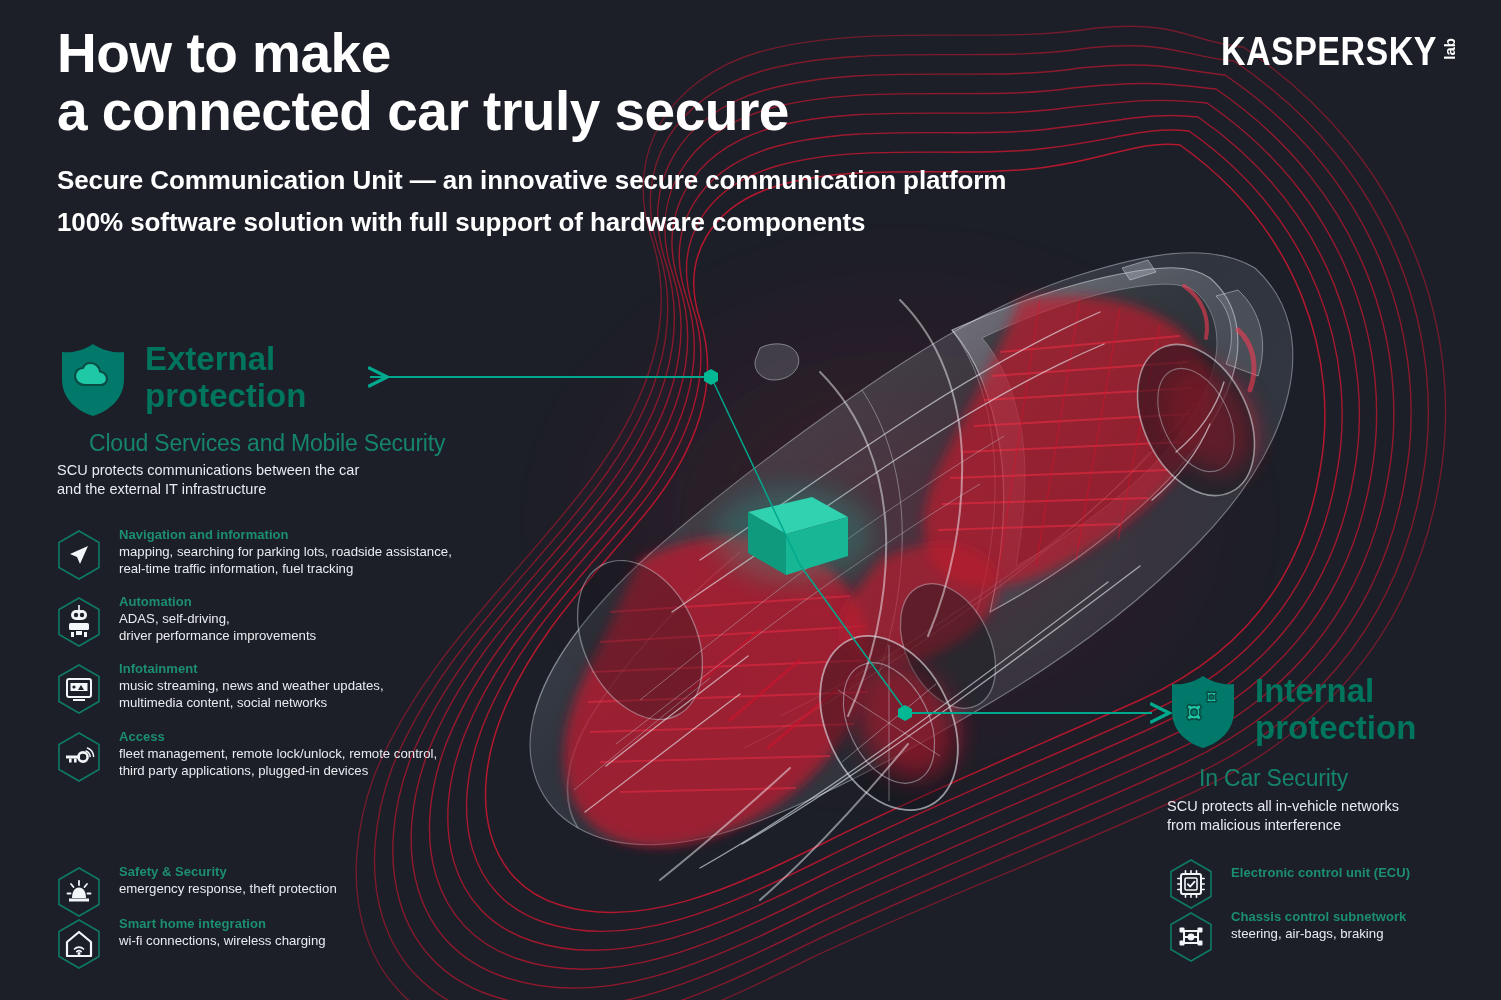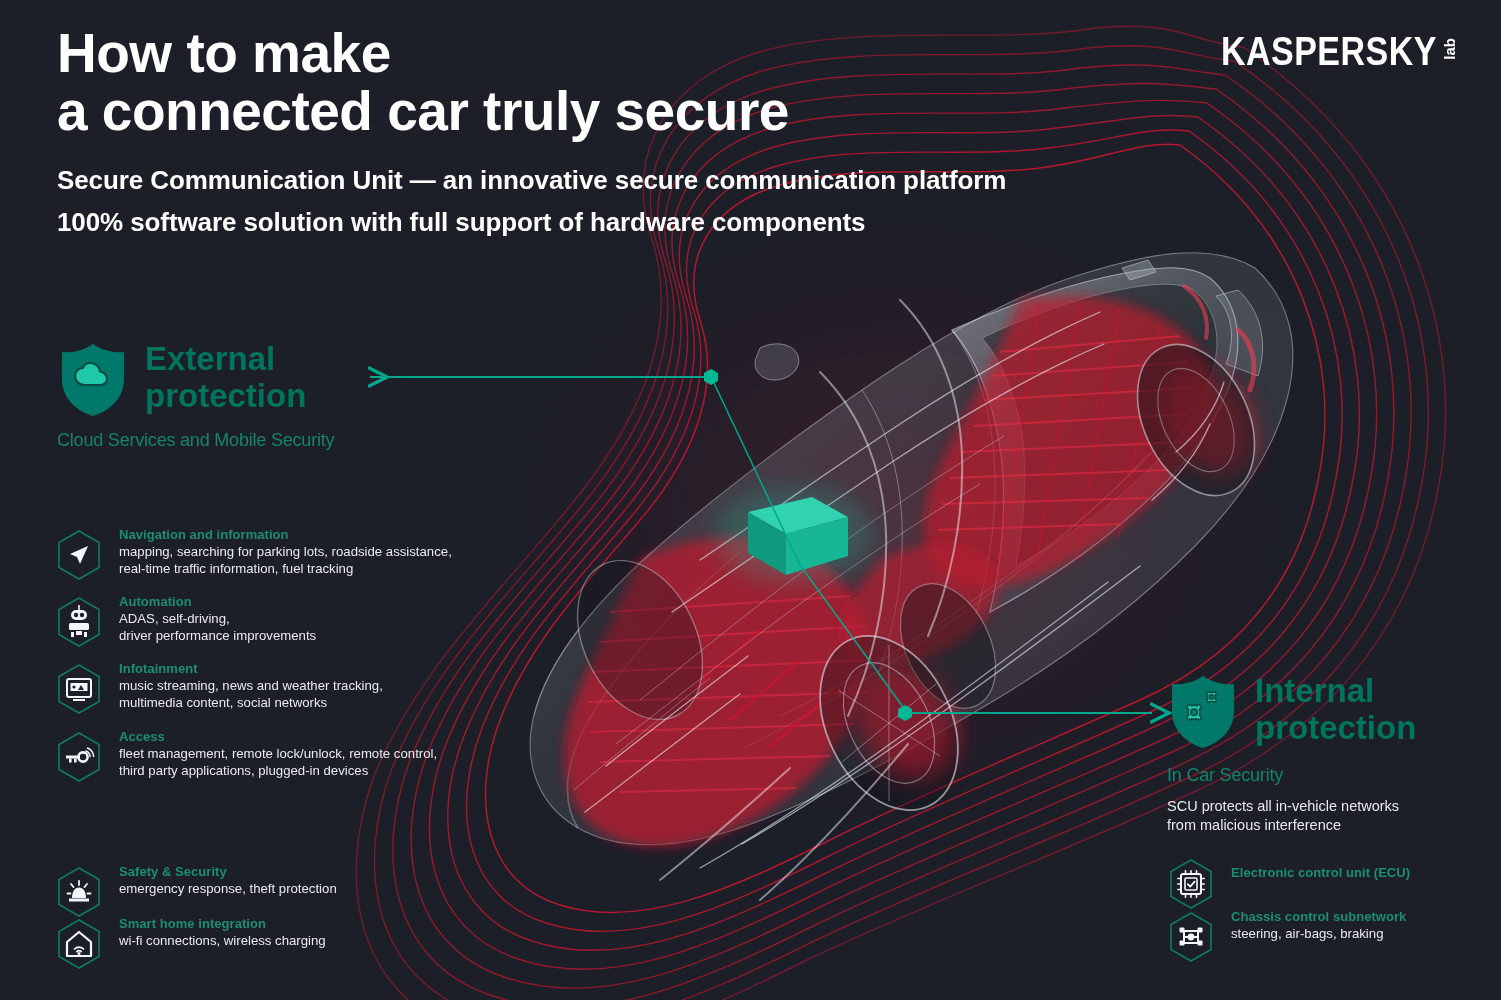--- a/index.html
+++ b/index.html
@@ -43,22 +43,23 @@
   }
 
   
   .sec-head { position:absolute; display:flex; align-items:flex-start; }
   .sec-shield { width:72px; height:78px; flex:none; }
   .sec-title {
     font-size:33px; font-weight:bold; line-height:1.12;
     color:#00755e; margin-left:16px; white-space:pre-line;
   }
   .sec-sub {
-    position:absolute; font-size:18px; color:#15846a; font-weight:400;
+    position:absolute; font-size:23px; color:#15846a; font-weight:400;
     letter-spacing:-0.2px;
+    margin-left:32px;
   }
   .sec-desc {
     position:absolute; font-size:14.5px; color:#e8eaee; line-height:1.32;
     white-space:pre-line;
   }
 
   
   .feat { position:absolute; display:flex; align-items:flex-start; }
   .feat-ico { width:48px; height:52px; flex:none; margin-top:2px; }
   .feat-txt { margin-left:16px; }
@@ -372,20 +373,22 @@
       <path d="M36 3 C48 11 60 12 67 11 L67 38 C67 58 52 70 36 75 C20 70 5 58 5 38 L5 11 C12 12 24 11 36 3 Z" fill="#00796a"></path>
       <g transform="translate(16,22)">
         <path d="M12 22 C6 22 2 18 2 13 C2 8.5 5.5 5 10 5 C11 1.8 14 0 17.5 0 C22.5 0 26.5 3.8 27 8.5 C31 9 34 12.3 34 16 C34 19.6 31 22 27.5 22 Z" fill="#1fc9a8" stroke="#0a4b43" stroke-width="2.2" stroke-linejoin="round"></path>
       </g>
     </svg>
     <div class="sec-title">External
 protection</div>
   </div>
 
   <div class="sec-sub" style="left:57px; top:430px;">Cloud Services and Mobile Security</div>
+  <div class="sec-desc" style="left:57px; top:461px;">SCU protects communications between the car
+and the external IT infrastructure</div>
 
   <div class="feat" style="left:55px; top:527px;">
     <svg class="feat-ico" viewBox="0 0 48 52">
       <path d="M24 2 L44 13.5 L44 38.5 L24 50 L4 38.5 L4 13.5 Z" fill="none" stroke="#0f7a63" stroke-width="1.6"></path>
       <path d="M33 17 L15 25 L22 28 L25 35 Z" fill="#f3f6f9"></path>
     </svg>
     <div class="feat-txt">
       <div class="feat-title">Navigation and information</div>
       <div class="feat-body">mapping, searching for parking lots, roadside assistance,
 real-time traffic information, fuel tracking</div>
@@ -415,21 +418,21 @@
     <svg class="feat-ico" viewBox="0 0 48 52">
       <path d="M24 2 L44 13.5 L44 38.5 L24 50 L4 38.5 L4 13.5 Z" fill="none" stroke="#0f7a63" stroke-width="1.6"></path>
       <rect x="12" y="16" width="24" height="18" rx="2" fill="none" stroke="#f3f6f9" stroke-width="2"></rect>
       <rect x="15.5" y="20" width="17" height="8" fill="#f3f6f9"></rect>
       <circle cx="19" cy="24" r="1.6" fill="#1c1f28"></circle>
       <path d="M23 27 L26 22 L29 27 Z" fill="#1c1f28"></path>
       <rect x="18" y="36" width="12" height="2" fill="#f3f6f9"></rect>
     </svg>
     <div class="feat-txt">
       <div class="feat-title">Infotainment</div>
-      <div class="feat-body">music streaming, news and weather tracking,
+      <div class="feat-body">music streaming, news and weather updates,
 multimedia content, social networks</div>
     </div>
   </div>
 
   <div class="feat" style="left:55px; top:729px;">
     <svg class="feat-ico" viewBox="0 0 48 52">
       <path d="M24 2 L44 13.5 L44 38.5 L24 50 L4 38.5 L4 13.5 Z" fill="none" stroke="#0f7a63" stroke-width="1.6"></path>
       <rect x="11" y="24.5" width="14" height="3" fill="#f3f6f9"></rect>
       <rect x="14" y="27.5" width="2.6" height="4" fill="#f3f6f9"></rect>
       <rect x="19" y="27.5" width="2.6" height="4" fill="#f3f6f9"></rect>

